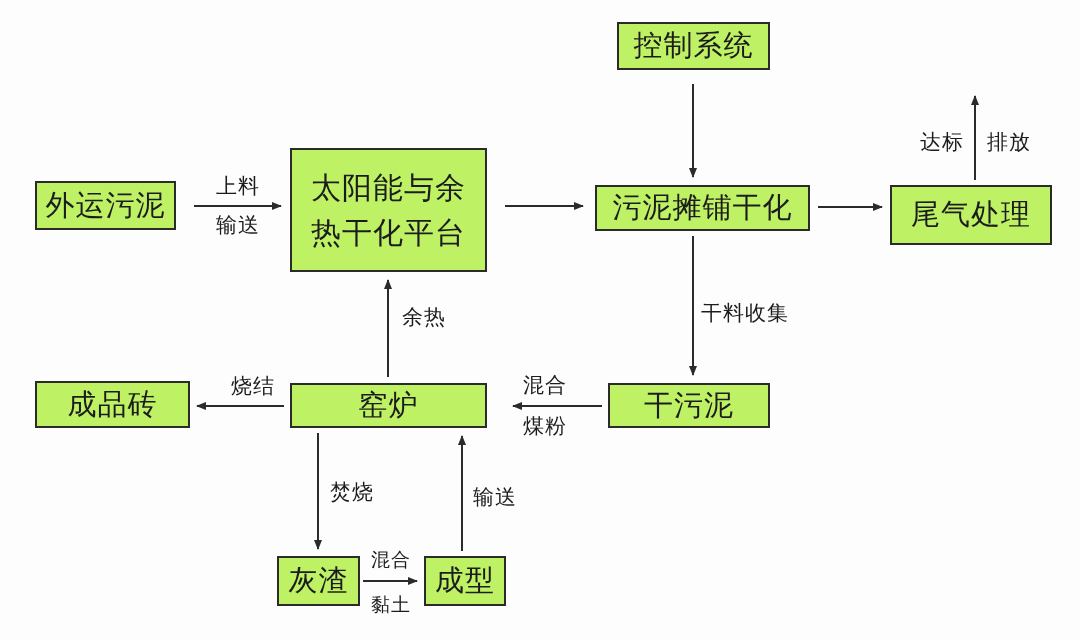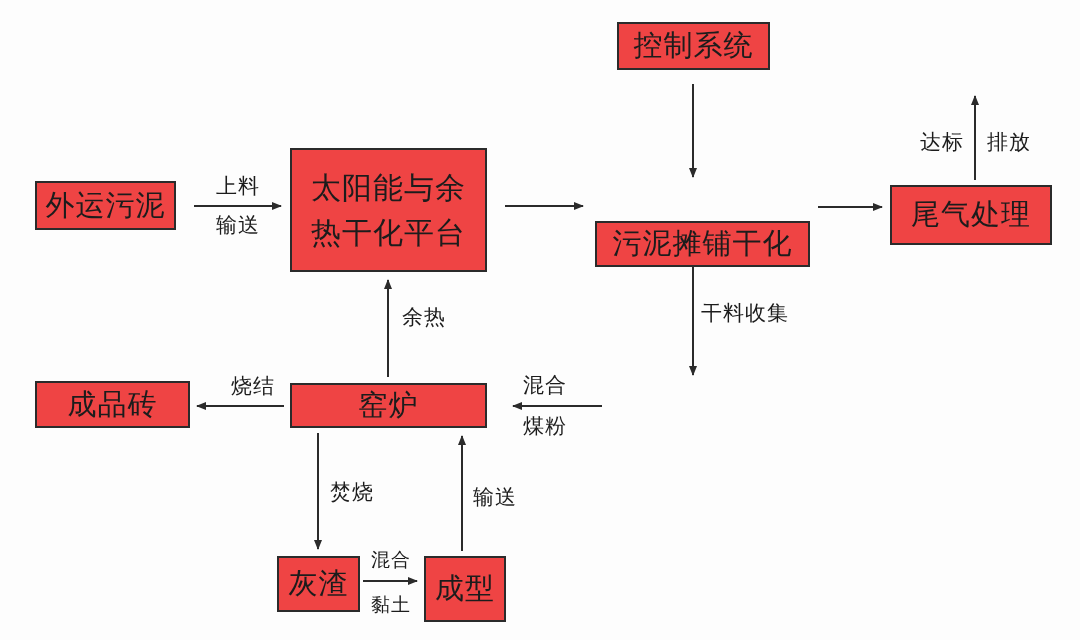--- a/index.html
+++ b/index.html
@@ -11,21 +11,21 @@
     position: relative;
     width: 1080px;
     height: 640px;
     background: #fdfdfd;
     overflow: hidden;
     color: #1c1c1c;
   }
   .node {
     position: absolute;
     border: 2px solid #2b2b2b;
-    background: #ef4444;
+    background: #bef264;
     display: flex;
     flex-direction: column;
     align-items: center;
     justify-content: center;
     font-size: 29px;
     letter-spacing: 1px;
     line-height: 1.5;
     text-align: center;
     box-sizing: border-box;
   }
@@ -75,42 +75,45 @@
 
   <div class="node" style="left:290px; top:148px; width:197px; height:124px; font-size:30px;">
     <span>太阳能与余</span>
     <span>热干化平台</span>
   </div>
 
   <div class="node" style="left:617px; top:22px; width:153px; height:48px;">
     <span>控制系统</span>
   </div>
 
-  <div class="node" style="left:595px; top:185px; width:215px; height:46px;margin-top:36px;">
+  <div class="node" style="left:595px; top:185px; width:215px; height:46px;">
     <span>污泥摊铺干化</span>
   </div>
 
   <div class="node" style="left:890px; top:185px; width:162px; height:60px;">
     <span>尾气处理</span>
   </div>
 
+  <div class="node" style="left:608px; top:383px; width:162px; height:45px;">
+    <span>干污泥</span>
+  </div>
 
   <div class="node" style="left:35px; top:381px; width:155px; height:47px;">
     <span>成品砖</span>
   </div>
 
   <div class="node" style="left:290px; top:383px; width:197px; height:45px;">
     <span>窑炉</span>
   </div>
 
-  <div class="node" style="left:277px; top:556px; width:83px; height:56px;">
+  <div class="node" style="left:277px; top:556px; width:83px; height:50px;">
     <span>灰渣</span>
   </div>
 
-  <div class="node" style="left:424px; top:556px; width:82px; height:66px;">
+  <div class="node" style="left:424px; top:556px; width:82px; height:50px;">
     <span>成型</span>
   </div>
 
   <div class="edge-label centered" style="left:238px; top:172px;">上料</div>
   <div class="edge-label centered" style="left:238px; top:211px;">输送</div>
 
   <div class="edge-label centered" style="left:942px; top:128px;">达标</div>
   <div class="edge-label centered" style="left:1009px; top:128px;">排放</div>
 
   <div class="edge-label" style="left:701px; top:299px;">干料收集</div>

